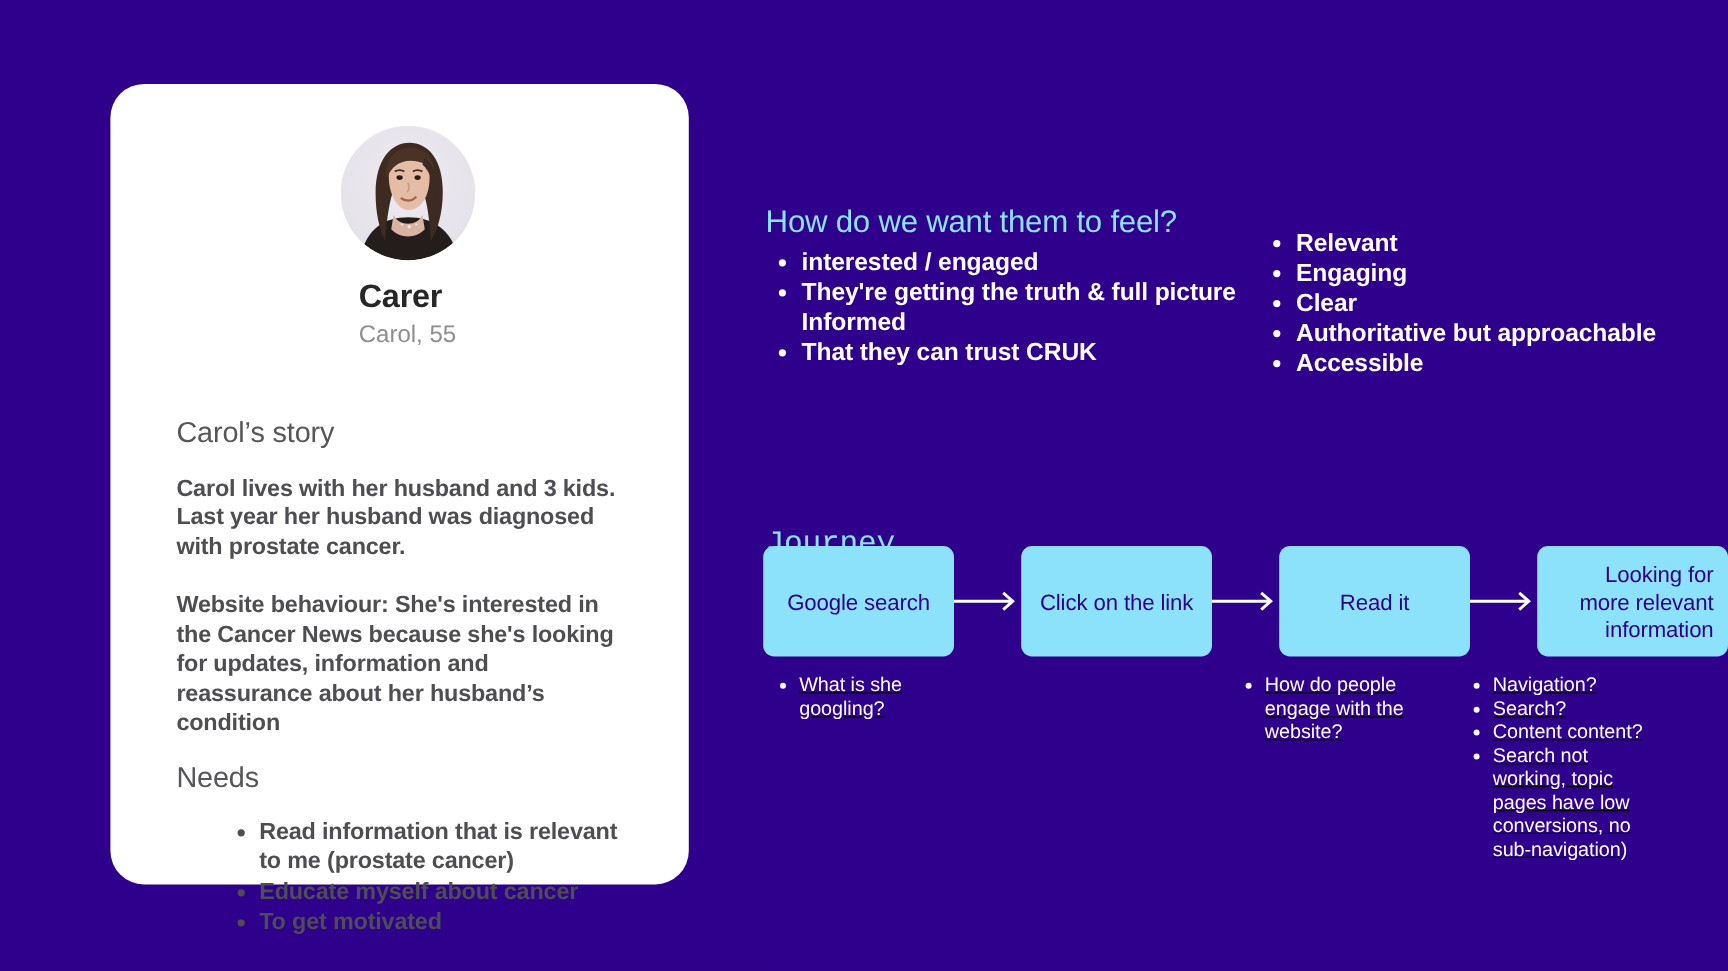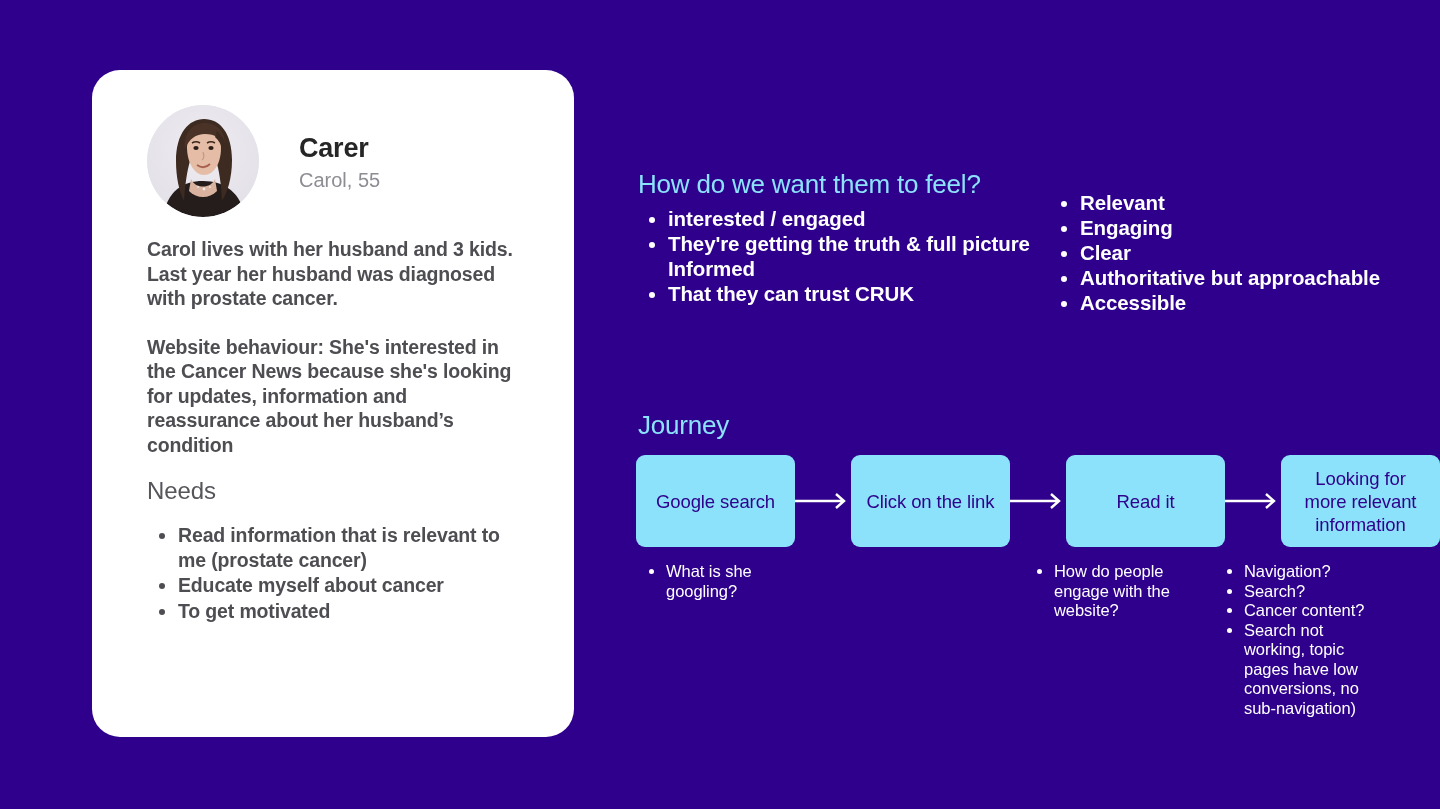--- a/index.html
+++ b/index.html
@@ -21,22 +21,23 @@
     width: 482px;
     height: 667px;
     background: #ffffff;
     border-radius: 28px;
     padding: 35px 42px 0 55px;
   }
 
   .persona-header {
     display: flex;
     align-items: center;
-    gap: 40px;
+    gap: 12px;
     margin-top: 0;
+    flex-direction: column;
   }
 
   .avatar {
     width: 112px;
     height: 112px;
     border-radius: 50%;
     overflow: hidden;
     flex: 0 0 auto;
     background: #e9e7ee;
     position: relative;
@@ -87,20 +88,21 @@
     padding-left: 31px;
     max-width: 380px;
   }
   .needs-list li {
     font-size: 19.5px;
     line-height: 24.5px;
     font-weight: bold;
     color: #4d4d52;
     margin-bottom: 1px;
     letter-spacing: -0.15px;
+    margin-left: 38px;
   }
 
   
   .section-title {
     color: #8ce2fb;
     font-size: 26px;
     font-weight: normal;
     letter-spacing: -0.2px;
   }
 
@@ -127,42 +129,43 @@
     font-size: 20.5px;
     line-height: 25px;
     margin-bottom: 0px;
     letter-spacing: -0.1px;
   }
 
   
   .journey-title {
     position: absolute;
     left: 638px;
-    top: 410px;
+    top: 438px;
+    font-family: Liberation Mono, monospace;
   }
 
   .journey-row {
     position: absolute;
     left: 636px;
     top: 455px;
     width: 760px;
     height: 92px;
     display: flex;
     align-items: center;
   }
 
   .journey-box {
     width: 159px;
     height: 92px;
     background: #8ce2fb;
     border-radius: 9px;
     display: flex;
     align-items: center;
     justify-content: center;
-    text-align: center;
+    text-align: right;
     color: #2e008b;
     font-size: 18.5px;
     line-height: 23px;
     padding: 0 12px;
     flex: 0 0 auto;
     letter-spacing: -0.1px;
   }
 
   .arrow {
     flex: 1 1 auto;
@@ -170,20 +173,21 @@
     display: flex;
     align-items: center;
     justify-content: center;
   }
   .arrow svg { display: block; }
 
   
   .ann {
     position: absolute;
     padding-left: 28px;
+    text-decoration: underline;
   }
   .ann li {
     color: #ffffff;
     font-size: 16.5px;
     line-height: 19.5px;
     letter-spacing: -0.05px;
   }
   .ann-1 { left: 638px; top: 562px; width: 145px; }
   .ann-2 { left: 1026px; top: 562px; width: 150px; }
   .ann-3 { left: 1216px; top: 562px; width: 165px; }
@@ -232,20 +236,21 @@
         </g>
       </svg>
     </div>
 
     <div class="persona-id">
       <div class="persona-role">Carer</div>
       <div class="persona-sub">Carol, 55</div>
     </div>
   </div>
 
+  <h2 class="card-heading story-heading">Carol’s story</h2>
 
   <p class="story-para">Carol lives with her husband and 3 kids. Last year her husband was diagnosed with prostate cancer.</p>
   <p class="story-para second">Website behaviour: She's interested in the Cancer News because she's looking for updates, information and reassurance about her husband’s condition</p>
 
   <h2 class="card-heading needs-heading">Needs</h2>
 
   <ul class="needs-list">
     <li>Read information that is relevant to me (prostate cancer)</li>
     <li>Educate myself about cancer</li>
     <li>To get motivated</li>
@@ -305,15 +310,15 @@
   <li>What is she googling?</li>
 </ul>
 
 <ul class="ann ann-2">
   <li>How do people engage with the website?</li>
 </ul>
 
 <ul class="ann ann-3">
   <li>Navigation?</li>
   <li>Search?</li>
-  <li>Cancer content?</li>
+  <li>Content content?</li>
   <li>Search not working, topic pages have low conversions, no sub-navigation)</li>
 </ul>
 
 </body></html>

